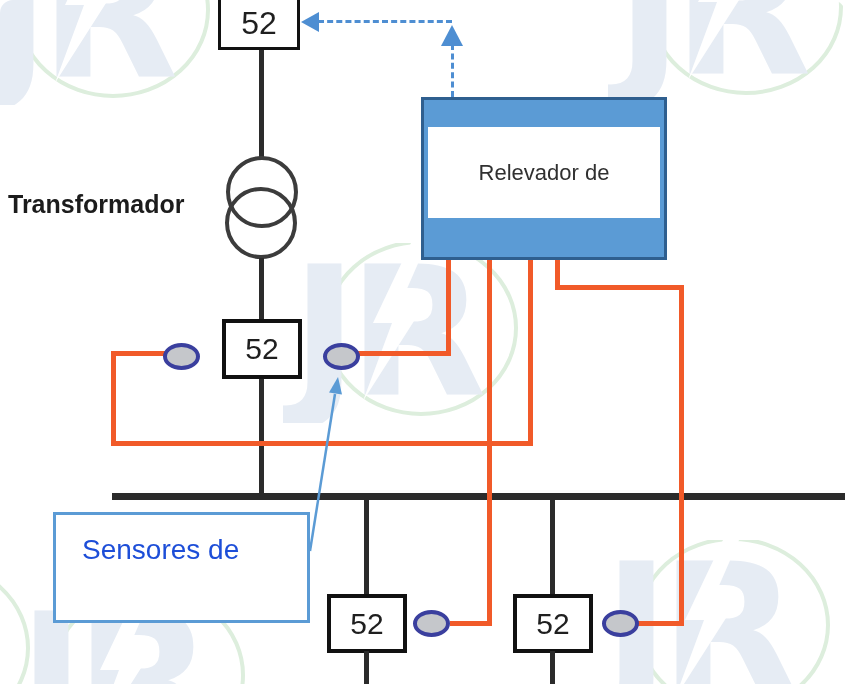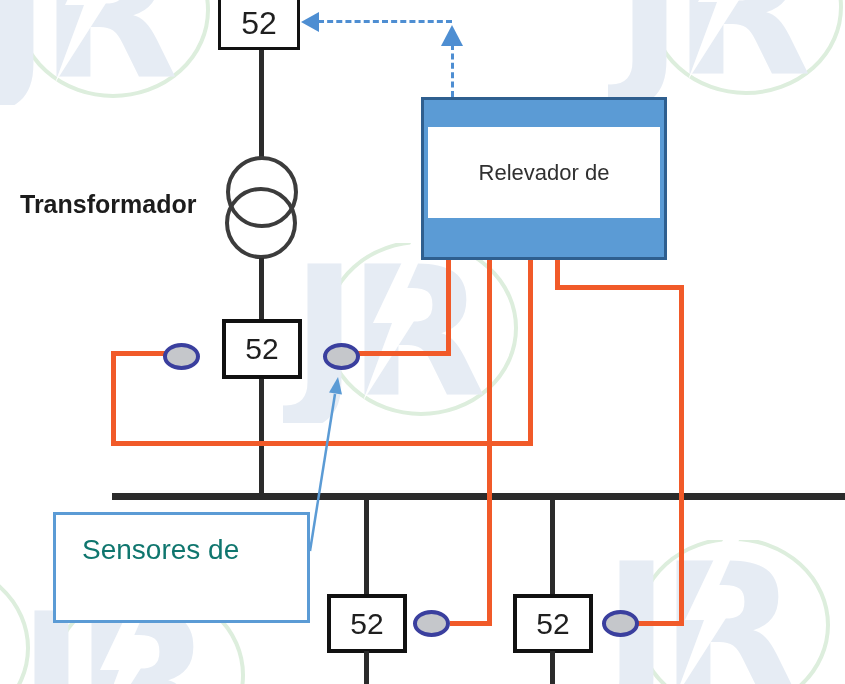--- a/index.html
+++ b/index.html
@@ -1,18 +1,18 @@
 <!DOCTYPE html>
 <html><head>
 <meta charset="utf-8">
 <style>
   html,body{margin:0;padding:0;background:#ffffff;}
   .stage{
     position:relative;width:845px;height:684px;background:#ffffff;
-    overflow:hidden;font-family:"Liberation Sans",sans-serif;
+    overflow:hidden;font-family:"Liberation Sans",sans-serif;border-radius:13px;
   }
   .stage *{box-sizing:border-box;}
   
   .wm{position:absolute;z-index:0;}
   
   .kline{position:absolute;background:#2b2b2b;z-index:2;}
   .kbox{
     position:absolute;background:#ffffff;border:4px solid #111111;z-index:2;
     display:flex;align-items:center;justify-content:center;
     font-size:30px;color:#1f1f1f;
@@ -39,21 +39,21 @@
   .wire{position:absolute;background:#F15A29;z-index:3;}
   
   .sensor{
     position:absolute;width:37px;height:27px;border-radius:50%;
     border:4px solid #3A3F9E;background:#C5C7CB;z-index:4;
   }
   
   .callout{
     position:absolute;left:53px;top:512px;width:257px;height:111px;
     background:#ffffff;border:3px solid #5B9BD5;z-index:4;
-    padding:15px 0 4px 26px;font-size:28px;line-height:39px;color:#0f766e;
+    padding:15px 0 4px 26px;font-size:28px;line-height:39px;color:#1d4ed8;
   }
   
   .dash-h{position:absolute;left:318px;top:20px;width:134px;height:0;
     border-top:3px dashed #4E8ED2;z-index:5;}
   .dash-v{position:absolute;left:451px;top:44px;width:0;height:53px;
     border-left:3px dashed #4E8ED2;z-index:5;}
   .arrow-left{position:absolute;left:301px;top:12px;width:0;height:0;z-index:5;
     border-top:10px solid transparent;border-bottom:10px solid transparent;
     border-right:18px solid #4E8ED2;}
   .arrow-up{position:absolute;left:441px;top:25px;width:0;height:0;z-index:5;
@@ -95,21 +95,21 @@
     <ellipse cx="138" cy="85" rx="95" ry="86" fill="none" stroke="#DDEEDD" stroke-width="4"></ellipse>
   </svg>
 
   <div class="kline" style="left:259px;top:50px;width:5px;height:108px"></div>
   <div class="kbox" style="left:218px;top:-14px;width:82px;height:64px;border-width:3px;font-size:32px;padding-top:10px">
     <span>52</span>
   </div>
 
   <div class="circle" style="left:226px;top:156px"></div>
   <div class="circle" style="left:225px;top:187px"></div>
-  <div class="tlabel" style="left:20px;top:190px">Transformador</div>
+  <div class="tlabel" style="left:8px;top:190px">Transformador</div>
   <div class="kline" style="left:259px;top:258px;width:5px;height:61px"></div>
 
   <div class="kbox" style="left:222px;top:319px;width:80px;height:60px">
     <span>52</span>
   </div>
   <div class="kline" style="left:259px;top:379px;width:5px;height:114px"></div>
 
   <div class="kline" style="left:112px;top:493px;width:733px;height:7px"></div>
 
   <div class="kline" style="left:364px;top:500px;width:5px;height:94px"></div>

